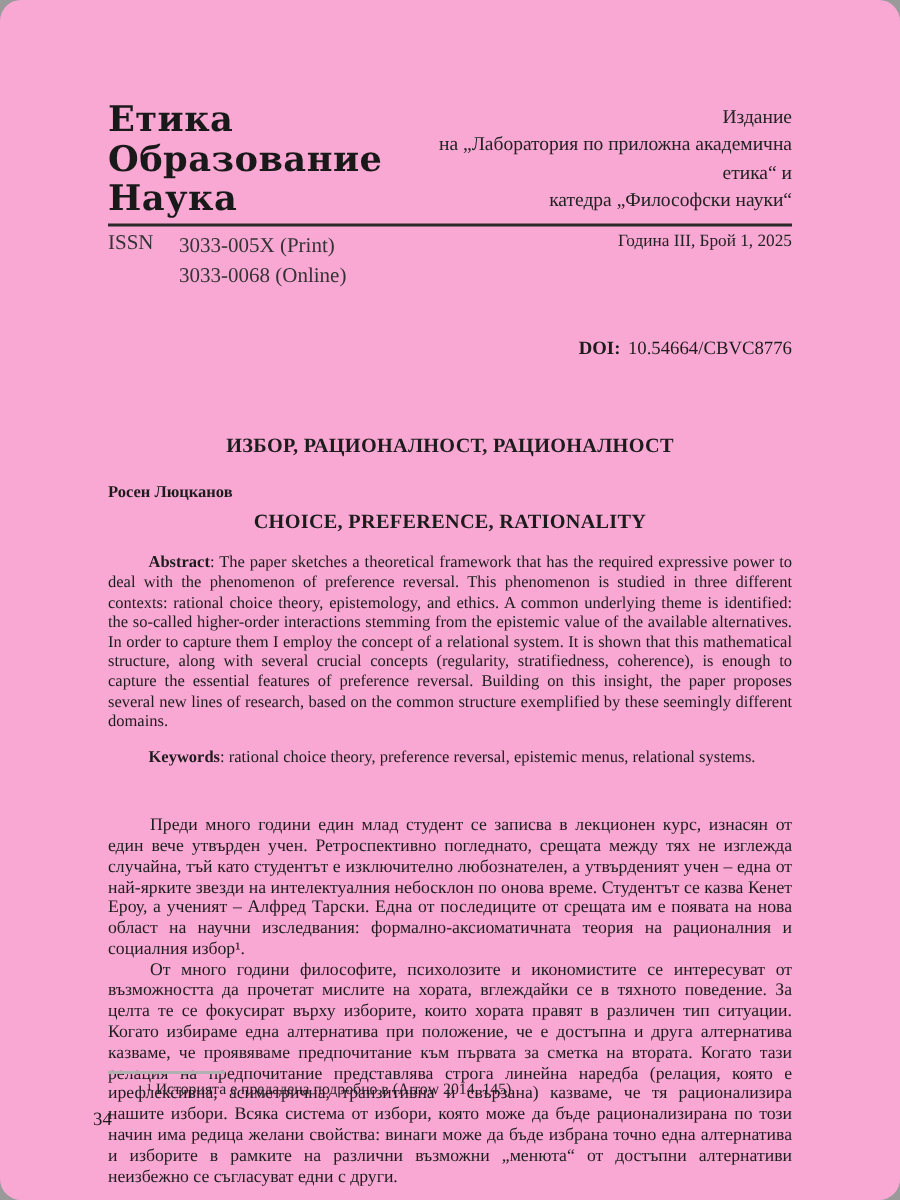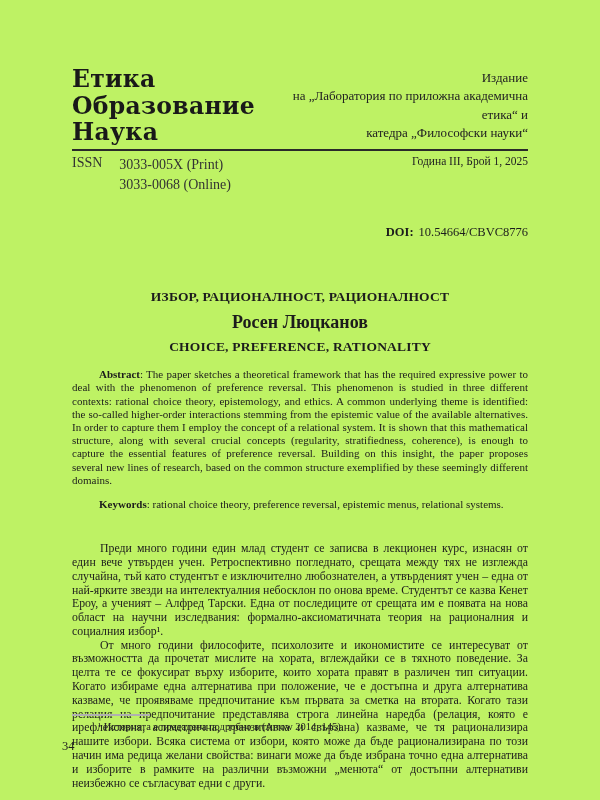--- a/index.html
+++ b/index.html
@@ -1,19 +1,20 @@
 <!DOCTYPE html>
 <html><head>
 <meta charset="utf-8">
 <style>
   html,body { margin:0; padding:0; background:#9a9a9a; }
   .page {
-    width:600px; height:800px; position:relative; background:#bef264;
+    width:600px; height:800px; position:relative; background:#f9a8d4;
     margin:0 auto; overflow:hidden; color:#1c1c1c;
     font-family:"Liberation Serif", serif;
+    border-radius:14px;
   }
   .content { position:absolute; left:72px; top:66px; width:456px; }
 
   
   .masthead { display:flex; justify-content:space-between; align-items:center;
               border-bottom:2.5px solid #2a2a2a; padding-bottom:3px; }
   .logo { font-family:"DejaVu Serif", serif; font-weight:700; font-size:23.5px;
           line-height:1.13; letter-spacing:0.3px; color:#191919; }
   .imprint { text-align:right; font-size:13px; line-height:1.42; color:#222; }
 
@@ -21,21 +22,21 @@
   .issn-left { display:flex; gap:17px; font-size:14px; color:#333; }
   .issn-numbers { line-height:1.45; }
   .issue { font-size:11.5px; color:#222; }
 
   .doi-row { text-align:right; margin-top:30px; font-size:12.5px; }
   .doi-label { font-weight:700; }
   .doi-value { margin-left:5px; }
 
   
   .title-bg { margin-top:49px; text-align:center; font-weight:700; font-size:13.5px; letter-spacing:0.2px; }
-  .author-line { text-align:center; font-weight:700; font-size:18px; margin-top:7px; }
+  .author-line { text-align:left; font-weight:700; font-size:11px; margin-top:17px; }
   .title-en { margin-top:6px; }
 
   
   .abstract { margin-top:13px; font-size:11px; line-height:1.2; text-align:justify; text-indent:27px; }
   .bold-lead { font-weight:700; }
   .keywords { font-size:11px; line-height:1.2; margin-top:1px; text-indent:27px; }
 
   
   .body-text { margin-top:31px; font-size:11.8px; line-height:1.17; text-align:justify; }
   .body-text .para { text-indent:28px; margin:0; }

